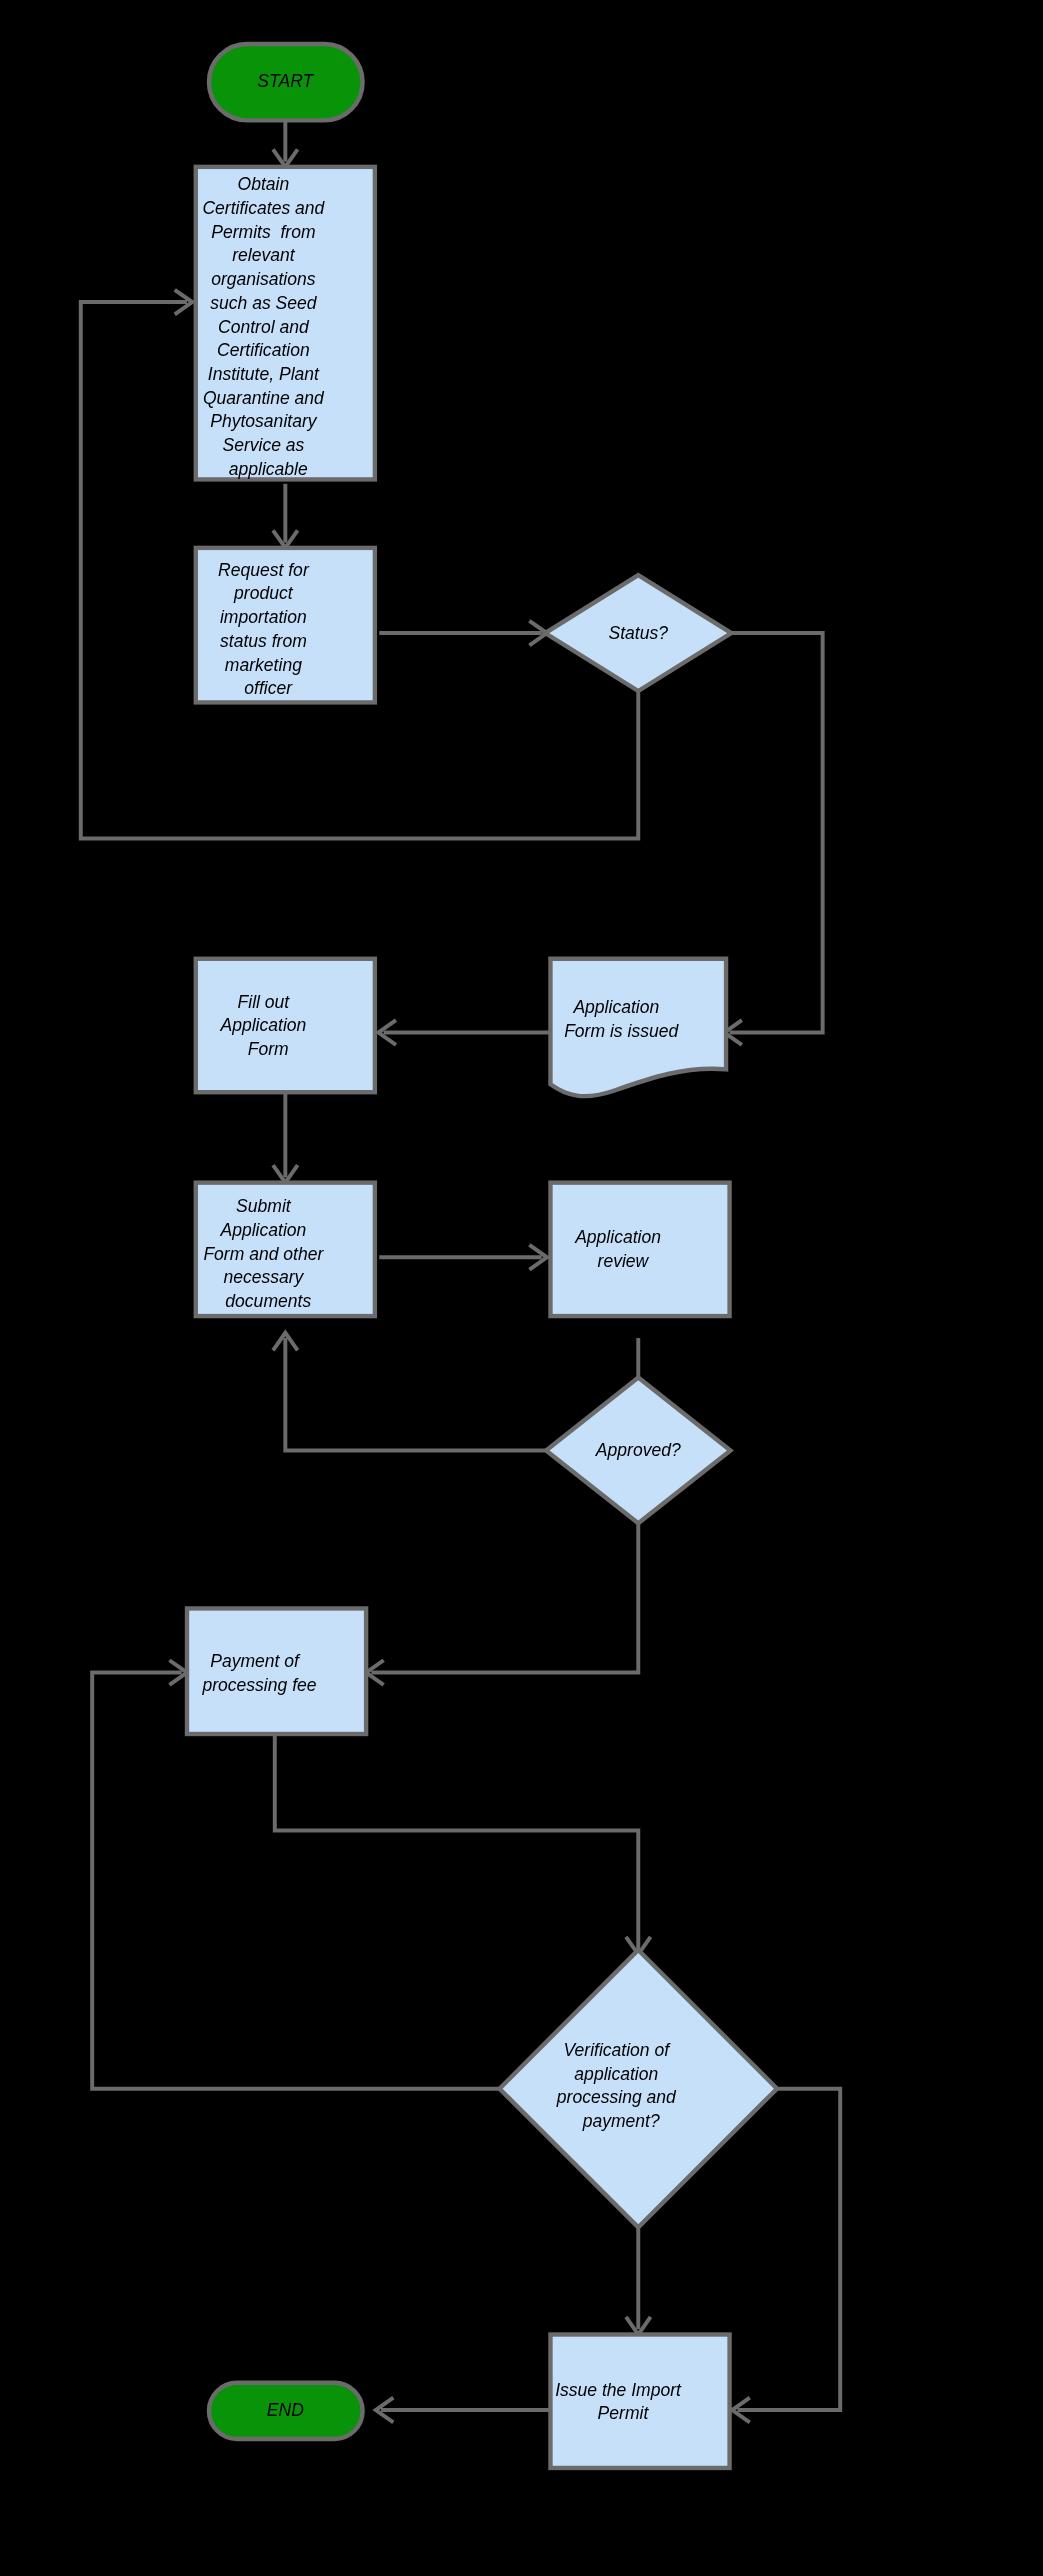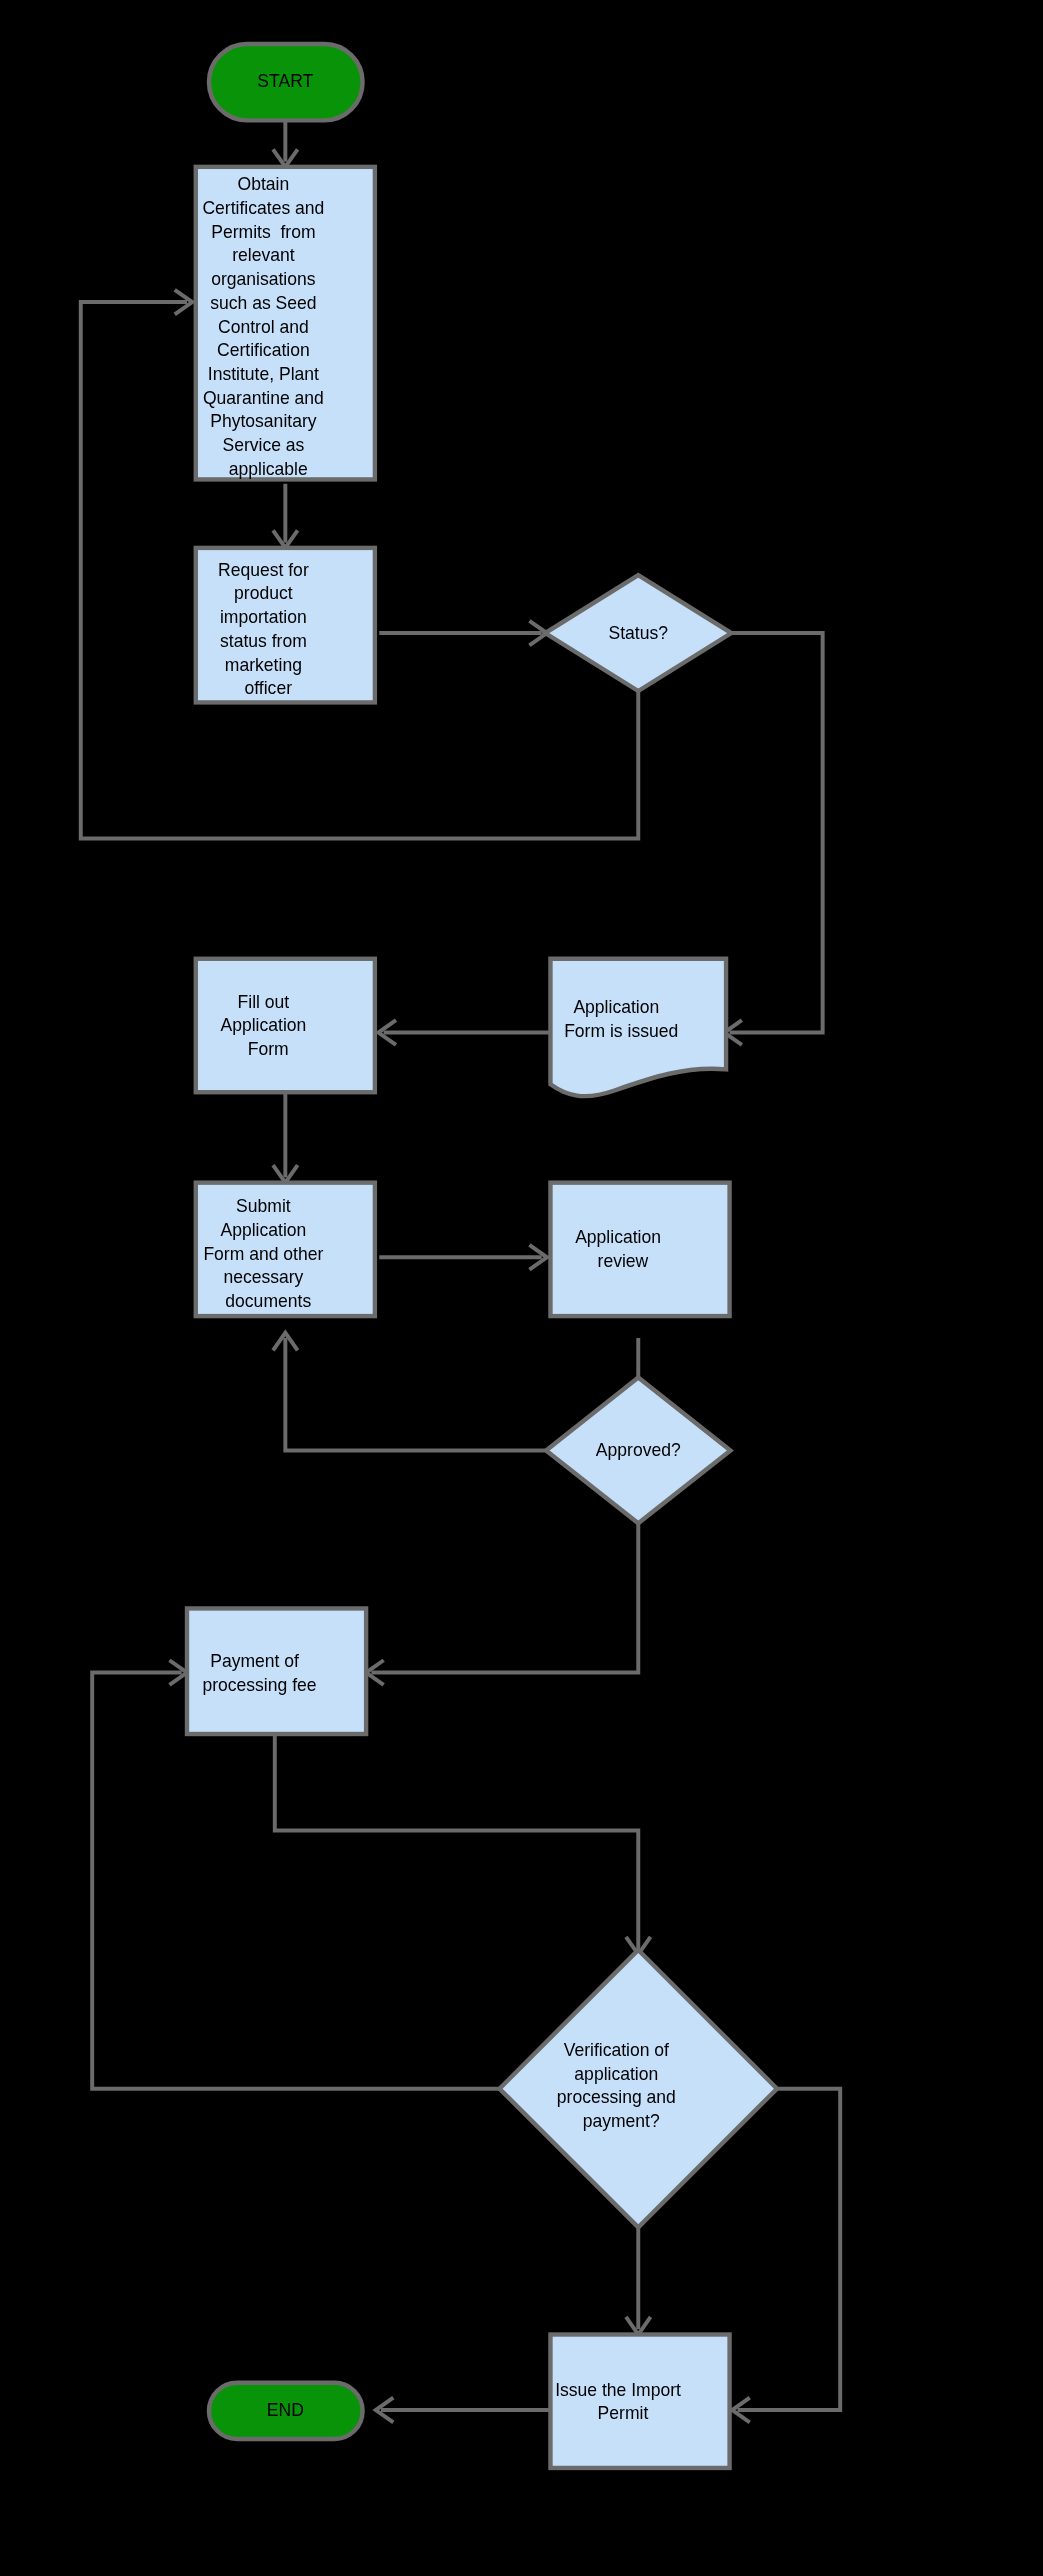--- a/index.html
+++ b/index.html
@@ -11,20 +11,21 @@
     width: 1043px;
     height: 2576px;
     overflow: hidden;
     font-family: "Liberation Sans", sans-serif;
   }
   #flowchart-root {
     position: relative;
     width: 1043px;
     height: 2576px;
     background: #000000;
+    font-style: italic;
   }
   svg#flow-svg {
     display: block;
     width: 1043px;
     height: 2576px;
   }
   .node-shape {
     stroke: #6b6b6b;
     stroke-width: 5;
   }

